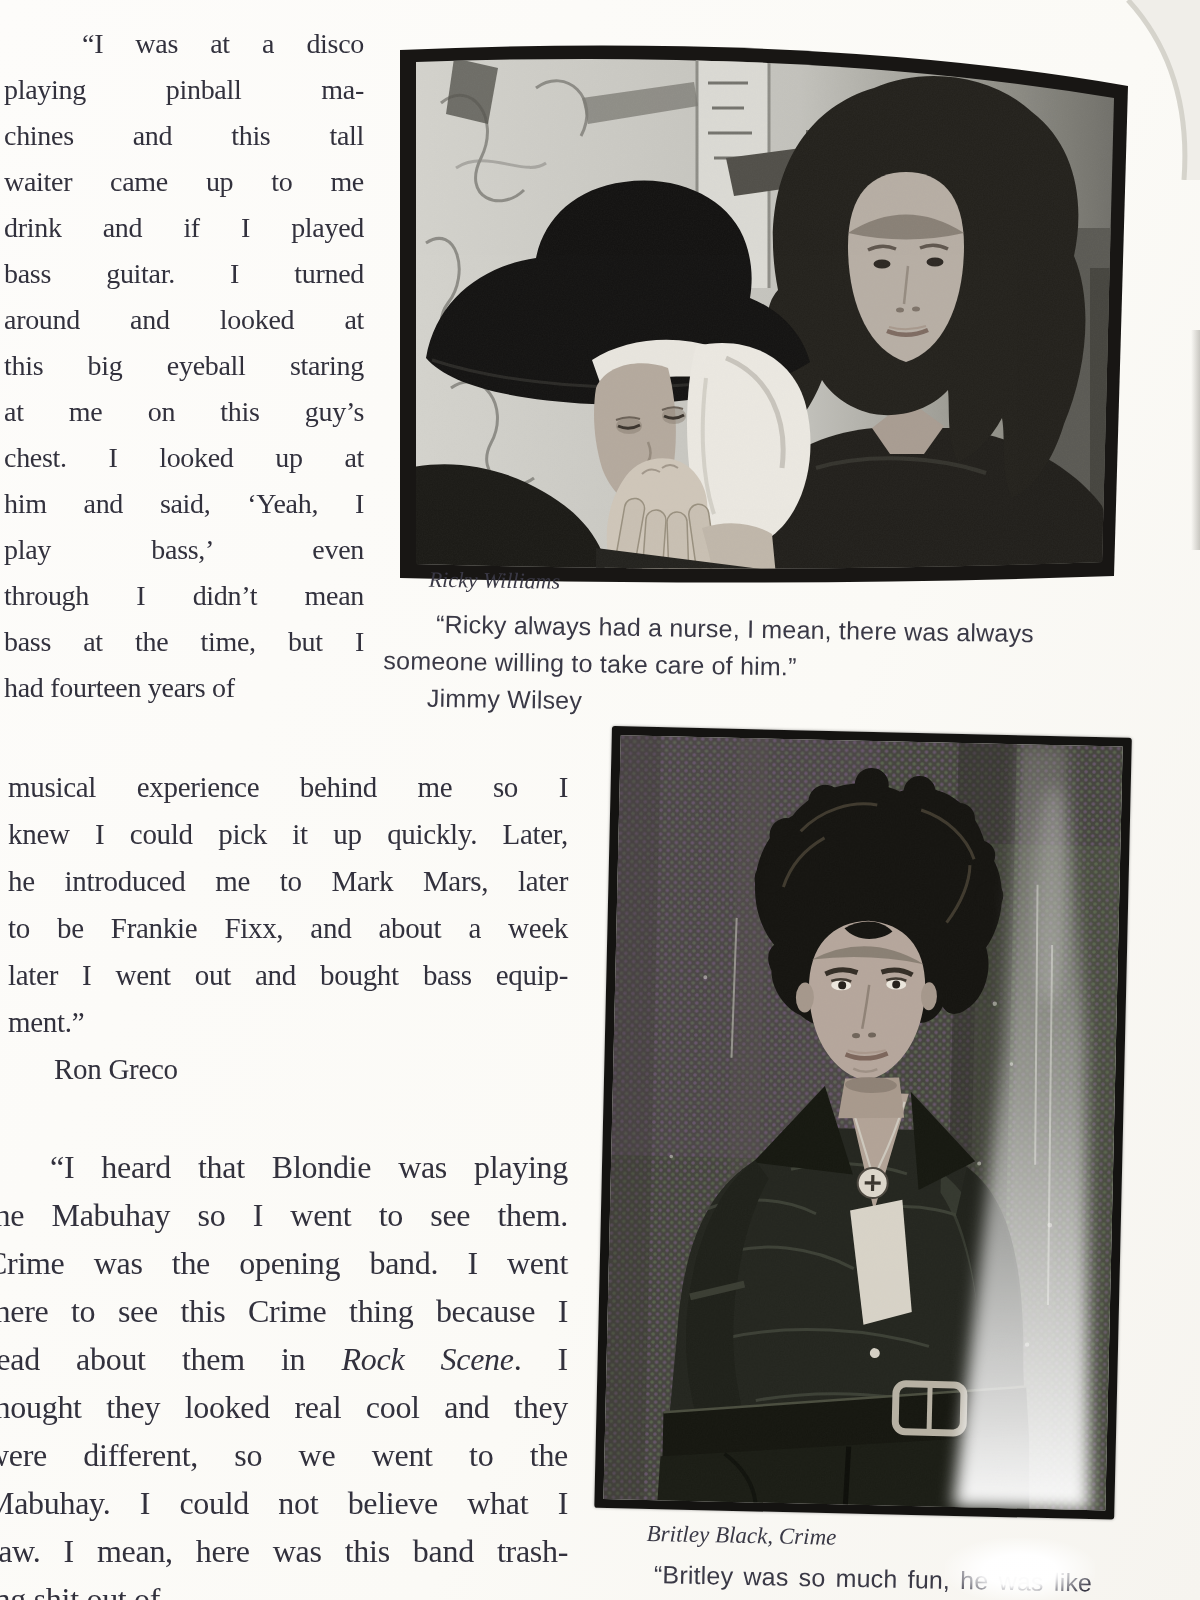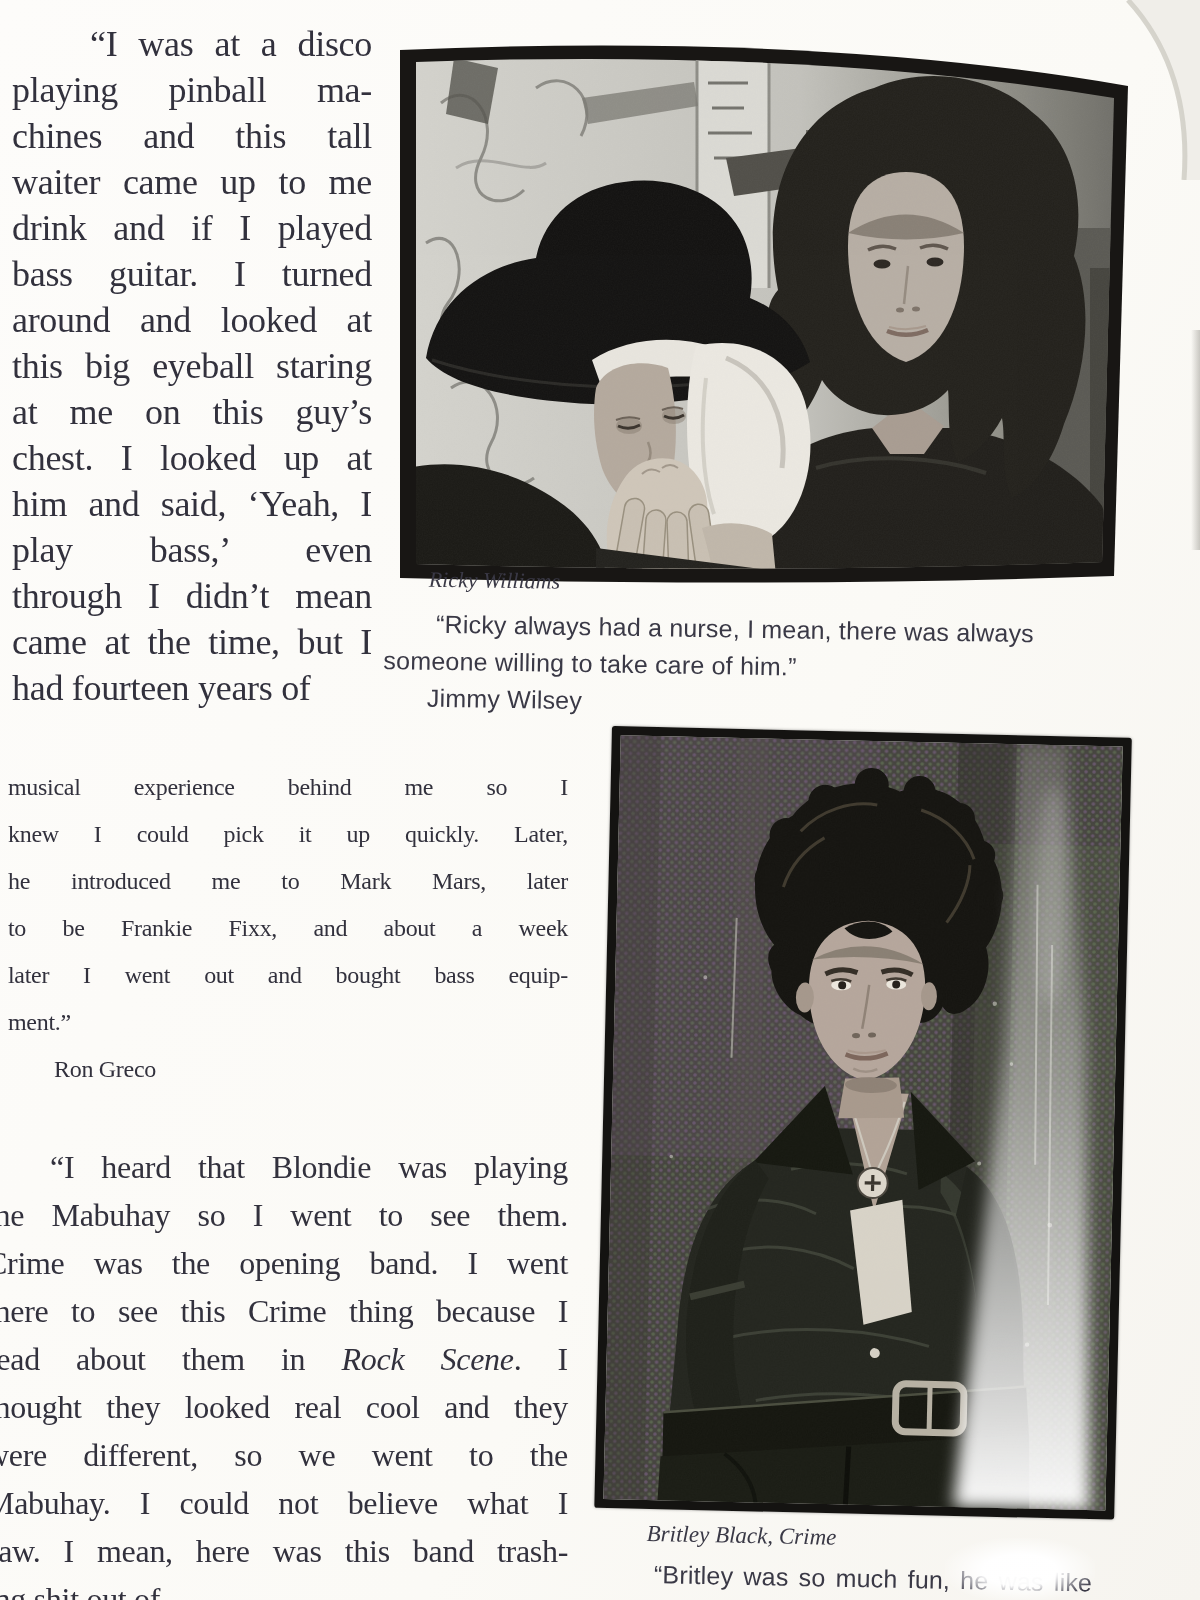--- a/index.html
+++ b/index.html
@@ -3,22 +3,22 @@
 <meta charset="utf-8">
 <style>
   html,body{margin:0;padding:0;background:#d9d7d2;}
   .page{
     position:relative; width:1200px; height:1600px; overflow:hidden;
     background:linear-gradient(115deg,#fdfcfa 0%,#fbfaf6 60%,#f6f4ef 100%);
     font-family:"Liberation Serif", serif; color:#32313d;
   }
   
   .bodytext{position:absolute; letter-spacing:-0.3px;}
-  .para-narrow{left:12px; top:21px; width:360px; font-size:36px; line-height:46px;}
-  .para-wide{left:8px; top:764px; width:560px; font-size:24px; line-height:47px;}
+  .para-narrow{left:4px; top:21px; width:360px; font-size:28px; line-height:46px;}
+  .para-wide{left:8px; top:764px; width:560px; font-size:29px; line-height:47px;}
   .para-blondie{left:-14px; top:1143px; width:582px; font-size:32px; line-height:48px;}
   .bline{text-align:justify; text-align-last:justify;}
   .bline.nojust{text-align:right; text-align-last:left;}
   .para-narrow .bline:first-child{padding-left:78px;}
   .para-blondie .bline:first-child{padding-left:64px;}
   .attribution-line{margin-left:46px; text-align:left;}
   
   .caption{position:absolute; color:#3a3946;}
   .caption-ricky{left:385px; top:564px; width:710px; transform:rotate(0.9deg); transform-origin:left top;}
   .caption-britley{left:645px; top:1519px; width:548px; transform:rotate(1.1deg); transform-origin:left top;}
@@ -160,21 +160,21 @@
       <div class="bline"><span>waiter came up to me</span></div>
       <div class="bline"><span>drink and if I played</span></div>
       <div class="bline"><span>bass guitar. I turned</span></div>
       <div class="bline"><span>around and looked at</span></div>
       <div class="bline"><span>this big eyeball staring</span></div>
       <div class="bline"><span>at me on this guy’s</span></div>
       <div class="bline"><span>chest. I looked up at</span></div>
       <div class="bline"><span>him and said, ‘Yeah, I</span></div>
       <div class="bline"><span>play bass,’ even</span></div>
       <div class="bline"><span>through I didn’t mean</span></div>
-      <div class="bline"><span>came at the time, but I</span></div>
+      <div class="bline"><span>bass at the time, but I</span></div>
       <div class="bline nojust"><span>had fourteen years of</span></div>
     </div>
 
   <div class="bodytext para-wide">
     <div>
         <div class="bline"><span>musical experience behind me so I</span></div>
         <div class="bline"><span>knew I could pick it up quickly. Later,</span></div>
         <div class="bline"><span>he introduced me to Mark Mars, later</span></div>
         <div class="bline"><span>to be Frankie Fixx, and about a week</span></div>
         <div class="bline"><span>later I went out and bought bass equip-</span></div>

